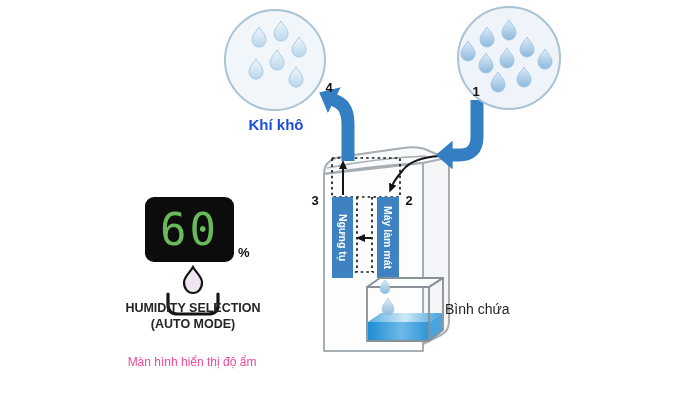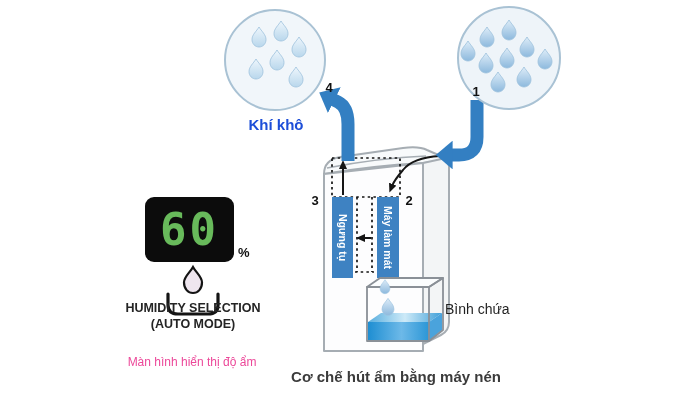--- a/index.html
+++ b/index.html
@@ -8,21 +8,21 @@
   #diagram{position:absolute;left:0;top:0;}
   .abs{position:absolute;}
   .lbl{font-weight:bold;color:#1d4ed8;}
   .center{text-align:center;}
   .pre{white-space:pre-line;}
   .step-num{font-weight:bold;font-size:13px;color:#111;width:16px;text-align:center;}
   #current-humidity{left:128px;top:153px;width:132px;font-size:14.5px;line-height:1.18;
                     letter-spacing:.3px;color:#242424;}
   #display{left:145px;top:197px;width:89px;height:65px;background:#0c0c0c;border-radius:9px;
            display:flex;align-items:center;justify-content:center;}
-  #digits{font-family:"DejaVu Sans Mono",monospace;font-weight:bold;font-size:44px;
+  #digits{font-family:"DejaVu Sans Mono",monospace;font-weight:normal;font-size:44px;
           color:#68ba5b;letter-spacing:3px;line-height:1;}
   #percent{left:238px;top:245px;font-size:13px;font-weight:bold;color:#111;}
   #selection-label{left:116px;top:301px;width:154px;font-size:12.5px;line-height:1.25;color:#242424;}
   #screen-caption{left:112px;top:355px;width:160px;font-size:12px;color:#ec4899;}
   #dry-air-label{left:240px;top:116px;width:72px;font-size:15px;}
   #humid-air-label{left:478px;top:116px;width:76px;font-size:15px;}
   #tank-label{left:445px;top:301px;font-size:14px;font-weight:400;color:#1f1f1f;}
   #main-caption{left:268px;top:368px;width:256px;font-size:15px;font-weight:600;color:#3b3b3b;}
   #step-4{left:321px;top:80px;} #step-1{left:468px;top:84px;}
   #step-3{left:307px;top:193px;} #step-2{left:401px;top:193px;}
@@ -138,14 +138,13 @@
 (AUTO MODE)</div>
   <div id="screen-caption" class="abs center">Màn hình hiển thị độ ẩm</div>
 
   <div id="dry-air-label" class="abs lbl center">Khí khô</div>
   <div id="step-4" class="abs step-num">4</div>
   <div id="step-1" class="abs step-num">1</div>
   <div id="step-3" class="abs step-num">3</div>
   <div id="step-2" class="abs step-num">2</div>
 
   <div id="tank-label" class="abs">Bình chứa</div>
-  <div id="main-caption" class="abs center">Cơ chế hút ẩm bằng máy nén</div>
 </div>
 
 </body></html>

